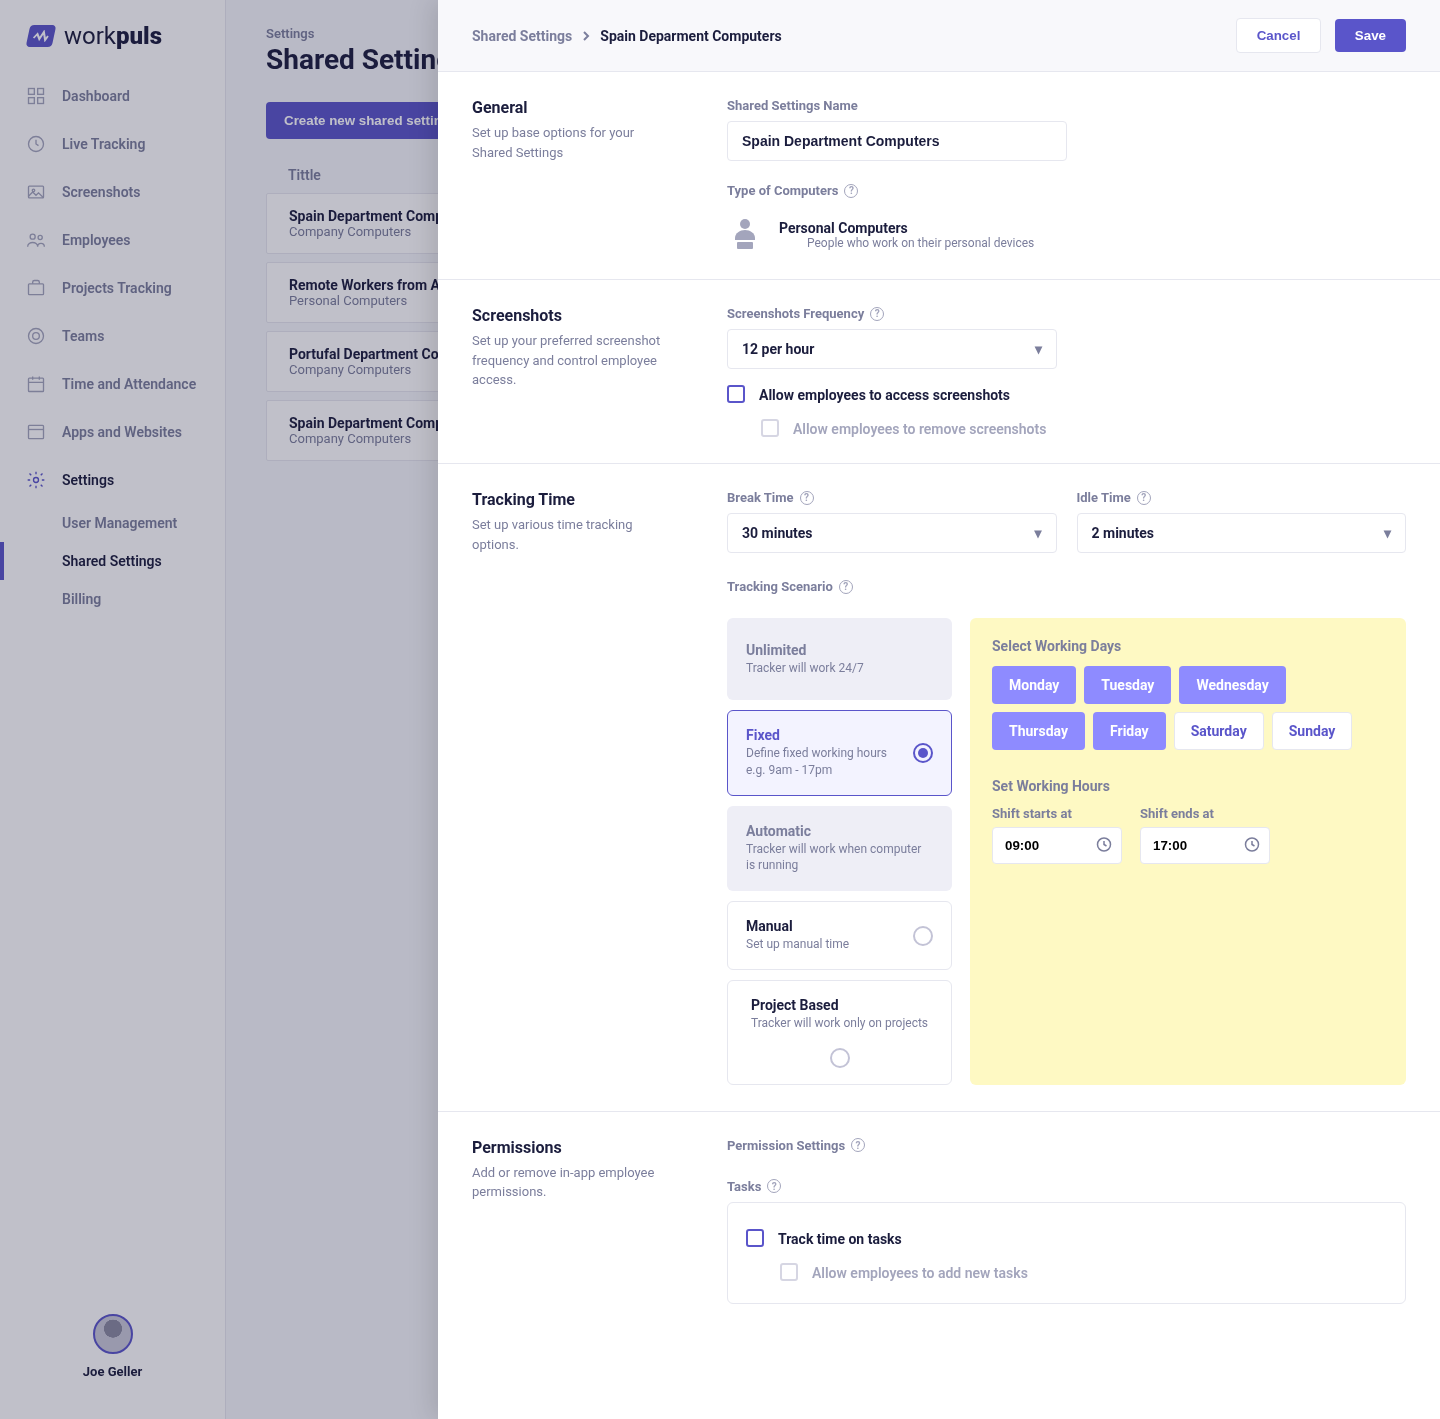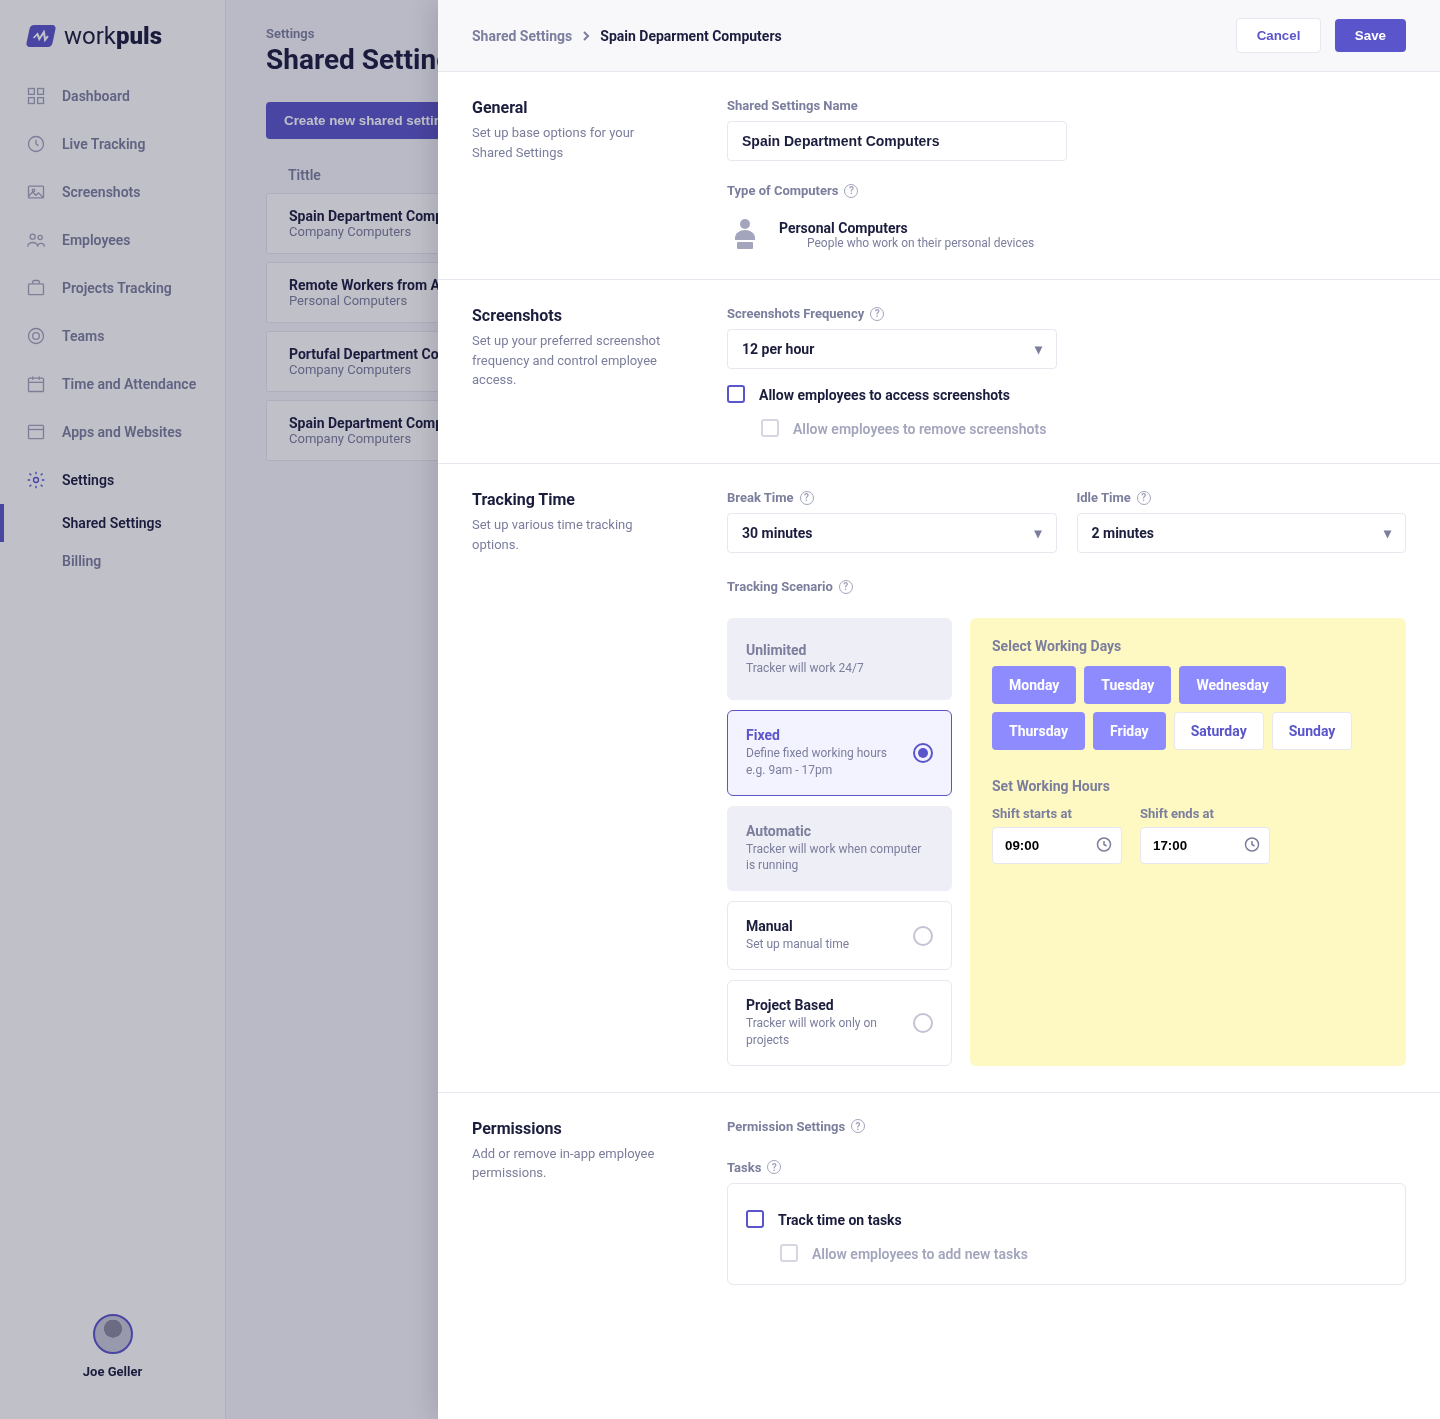--- a/index.html
+++ b/index.html
@@ -279,20 +279,21 @@
         </svg>
         <span>Apps and Websites</span>
       </div>
       <div class="nav-item active">
         <svg class="ico" viewBox="0 0 24 24">
           <circle cx="12" cy="12" r="3"></circle>
           <path d="M12 2v3M12 19v3M4.2 4.2l2.1 2.1M17.7 17.7l2.1 2.1M2 12h3M19 12h3M4.2 19.8l2.1-2.1M17.7 6.3l2.1-2.1"></path>
         </svg>
         <span>Settings</span>
       </div>
+      <div class="nav-sub">User Management</div>
       <div class="nav-sub active">Shared Settings</div>
       <div class="nav-sub">Billing</div>
     </div>
   <div class="user-block">
     <div class="avatar"></div>
     <div class="name">Joe Geller</div>
   </div>
 </div>
 
 <div class="page">
@@ -447,21 +448,21 @@
                 <div class="sub">Tracker will work when computer is running</div>
               </div>
             </div>
             <div class="scenario-card" style="min-height: auto;">
               <div class="body">
                 <div class="title">Manual</div>
                 <div class="sub">Set up manual time</div>
               </div>
               <span class="radio"></span>
             </div>
-            <div class="scenario-card" style="min-height: auto;">
+            <div class="scenario-card" style="min-height: auto; flex-direction: column;">
               <div class="body">
                 <div class="title">Project Based</div>
                 <div class="sub">Tracker will work only on projects</div>
               </div>
               <span class="radio"></span>
             </div>
           </div>
         <div class="day-panel">
           <h4>Select Working Days</h4>
           <div class="day-btns" id="day-btns">

